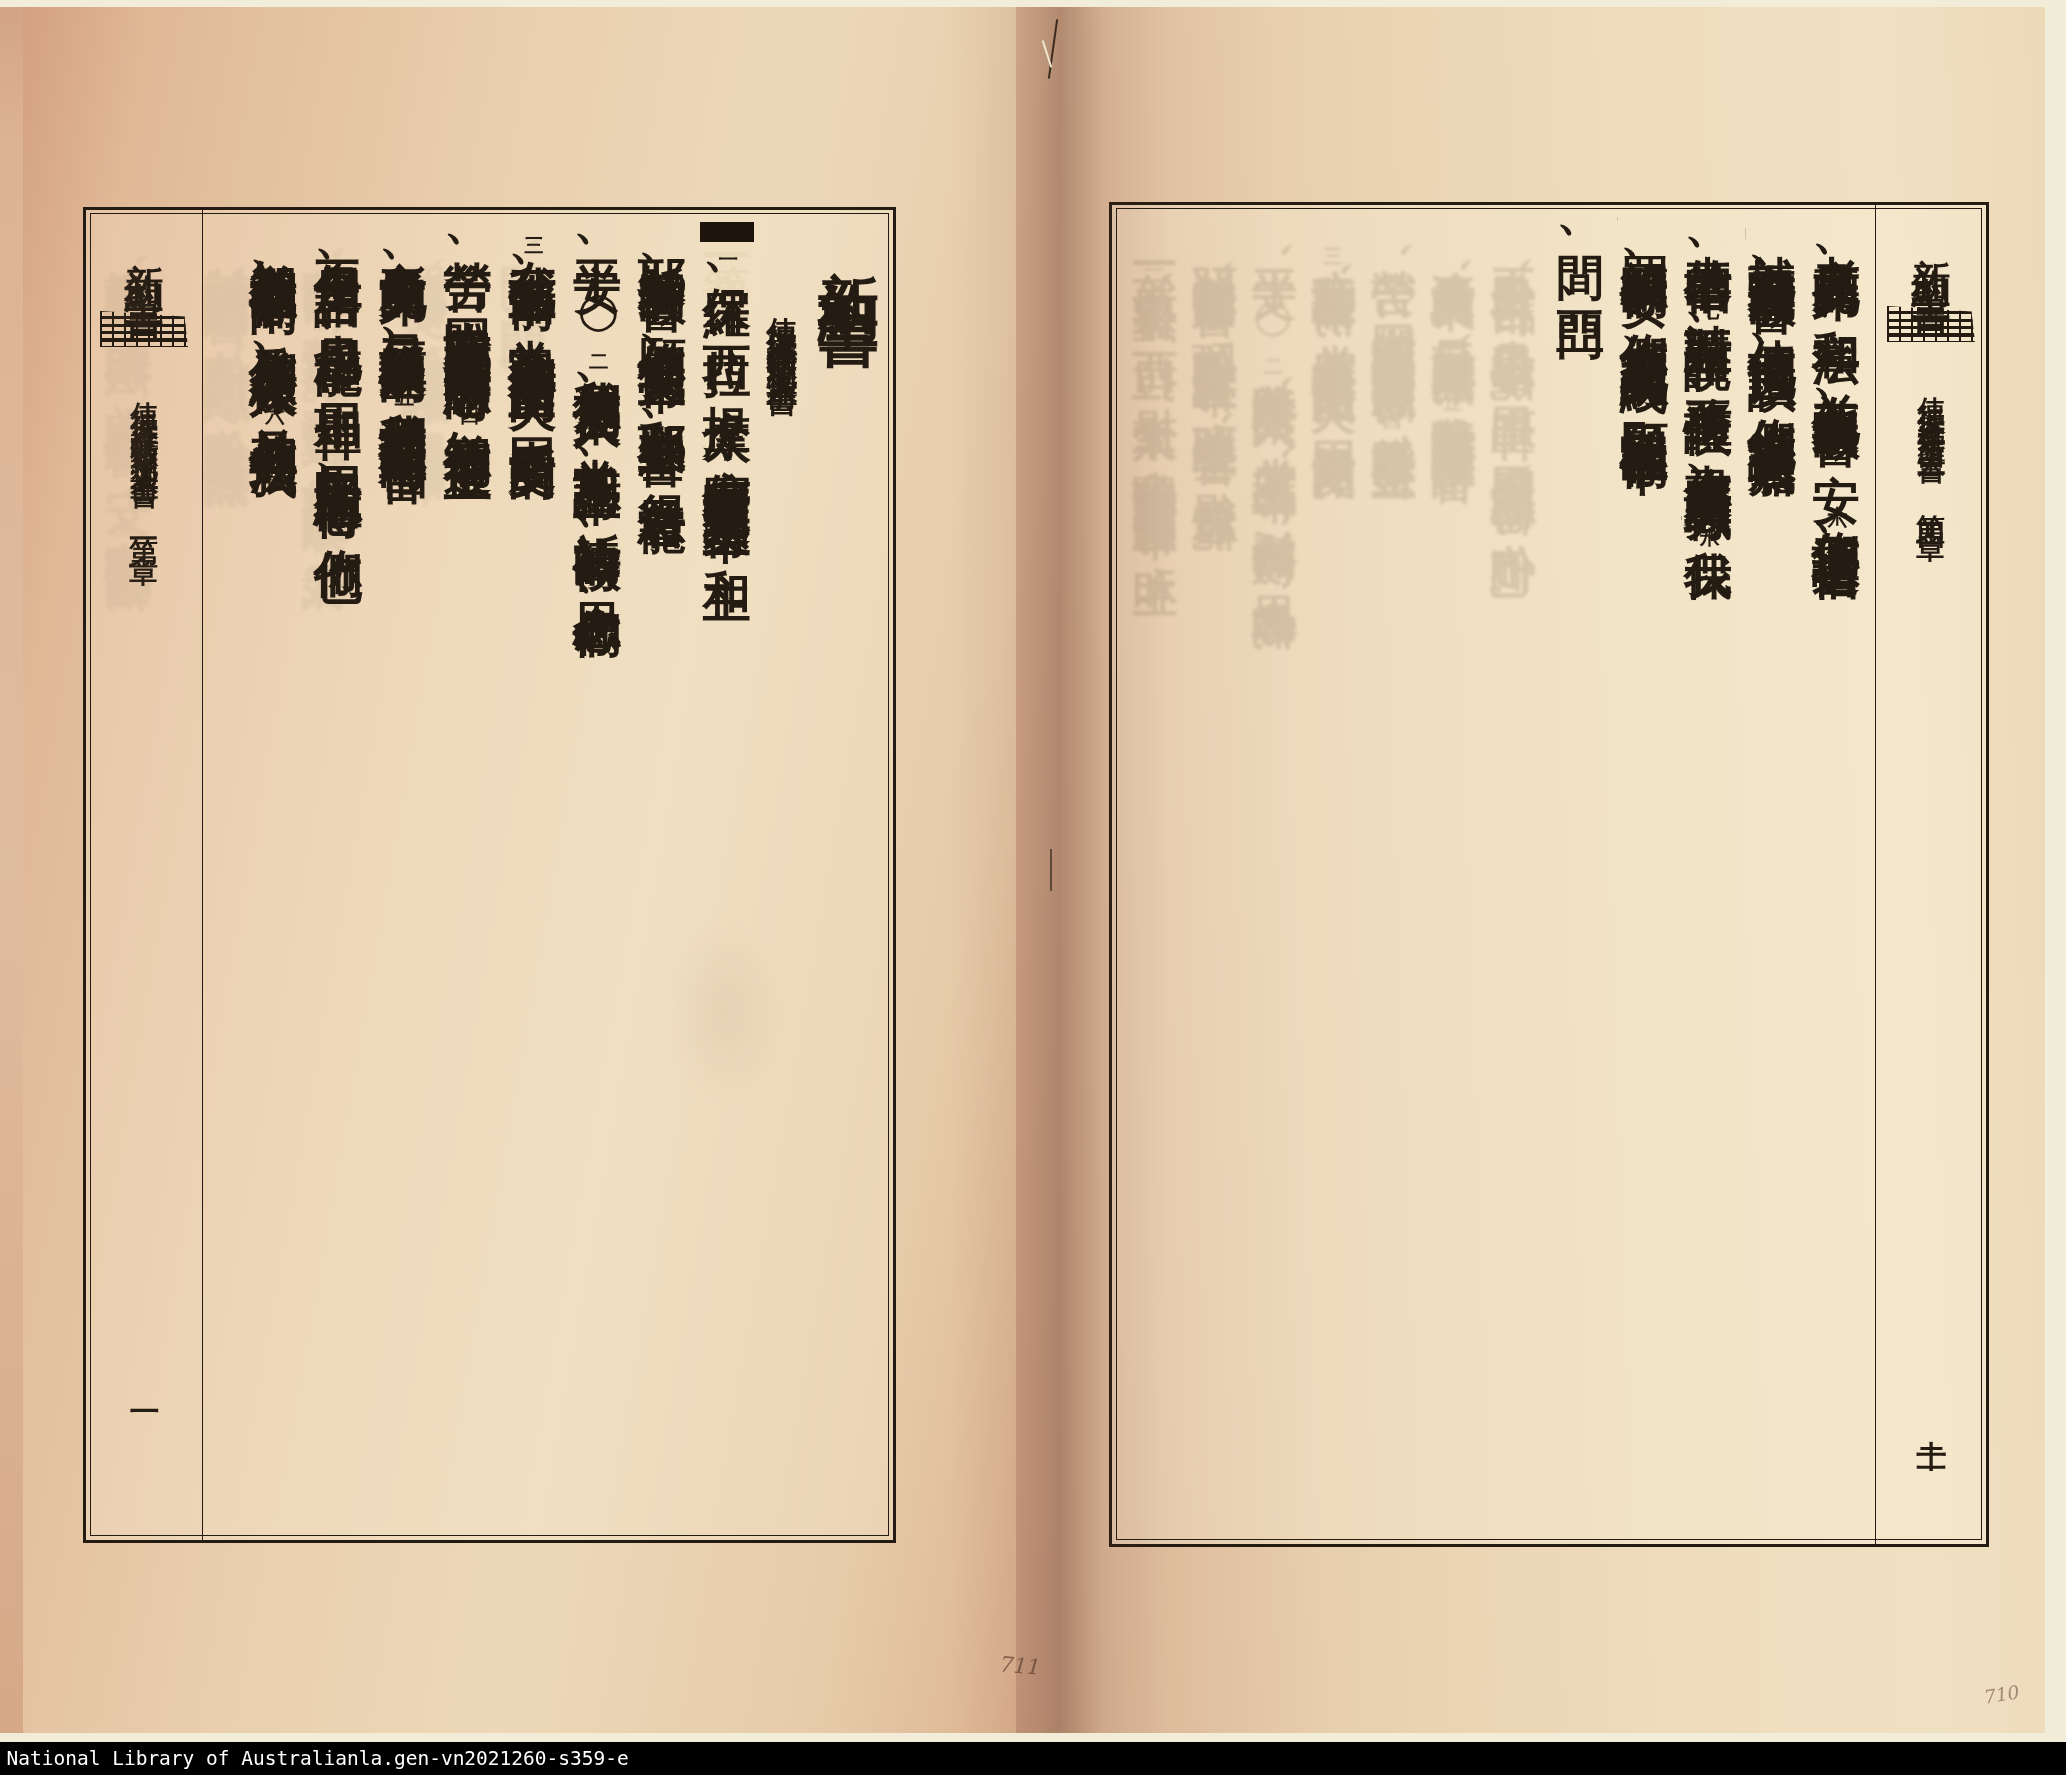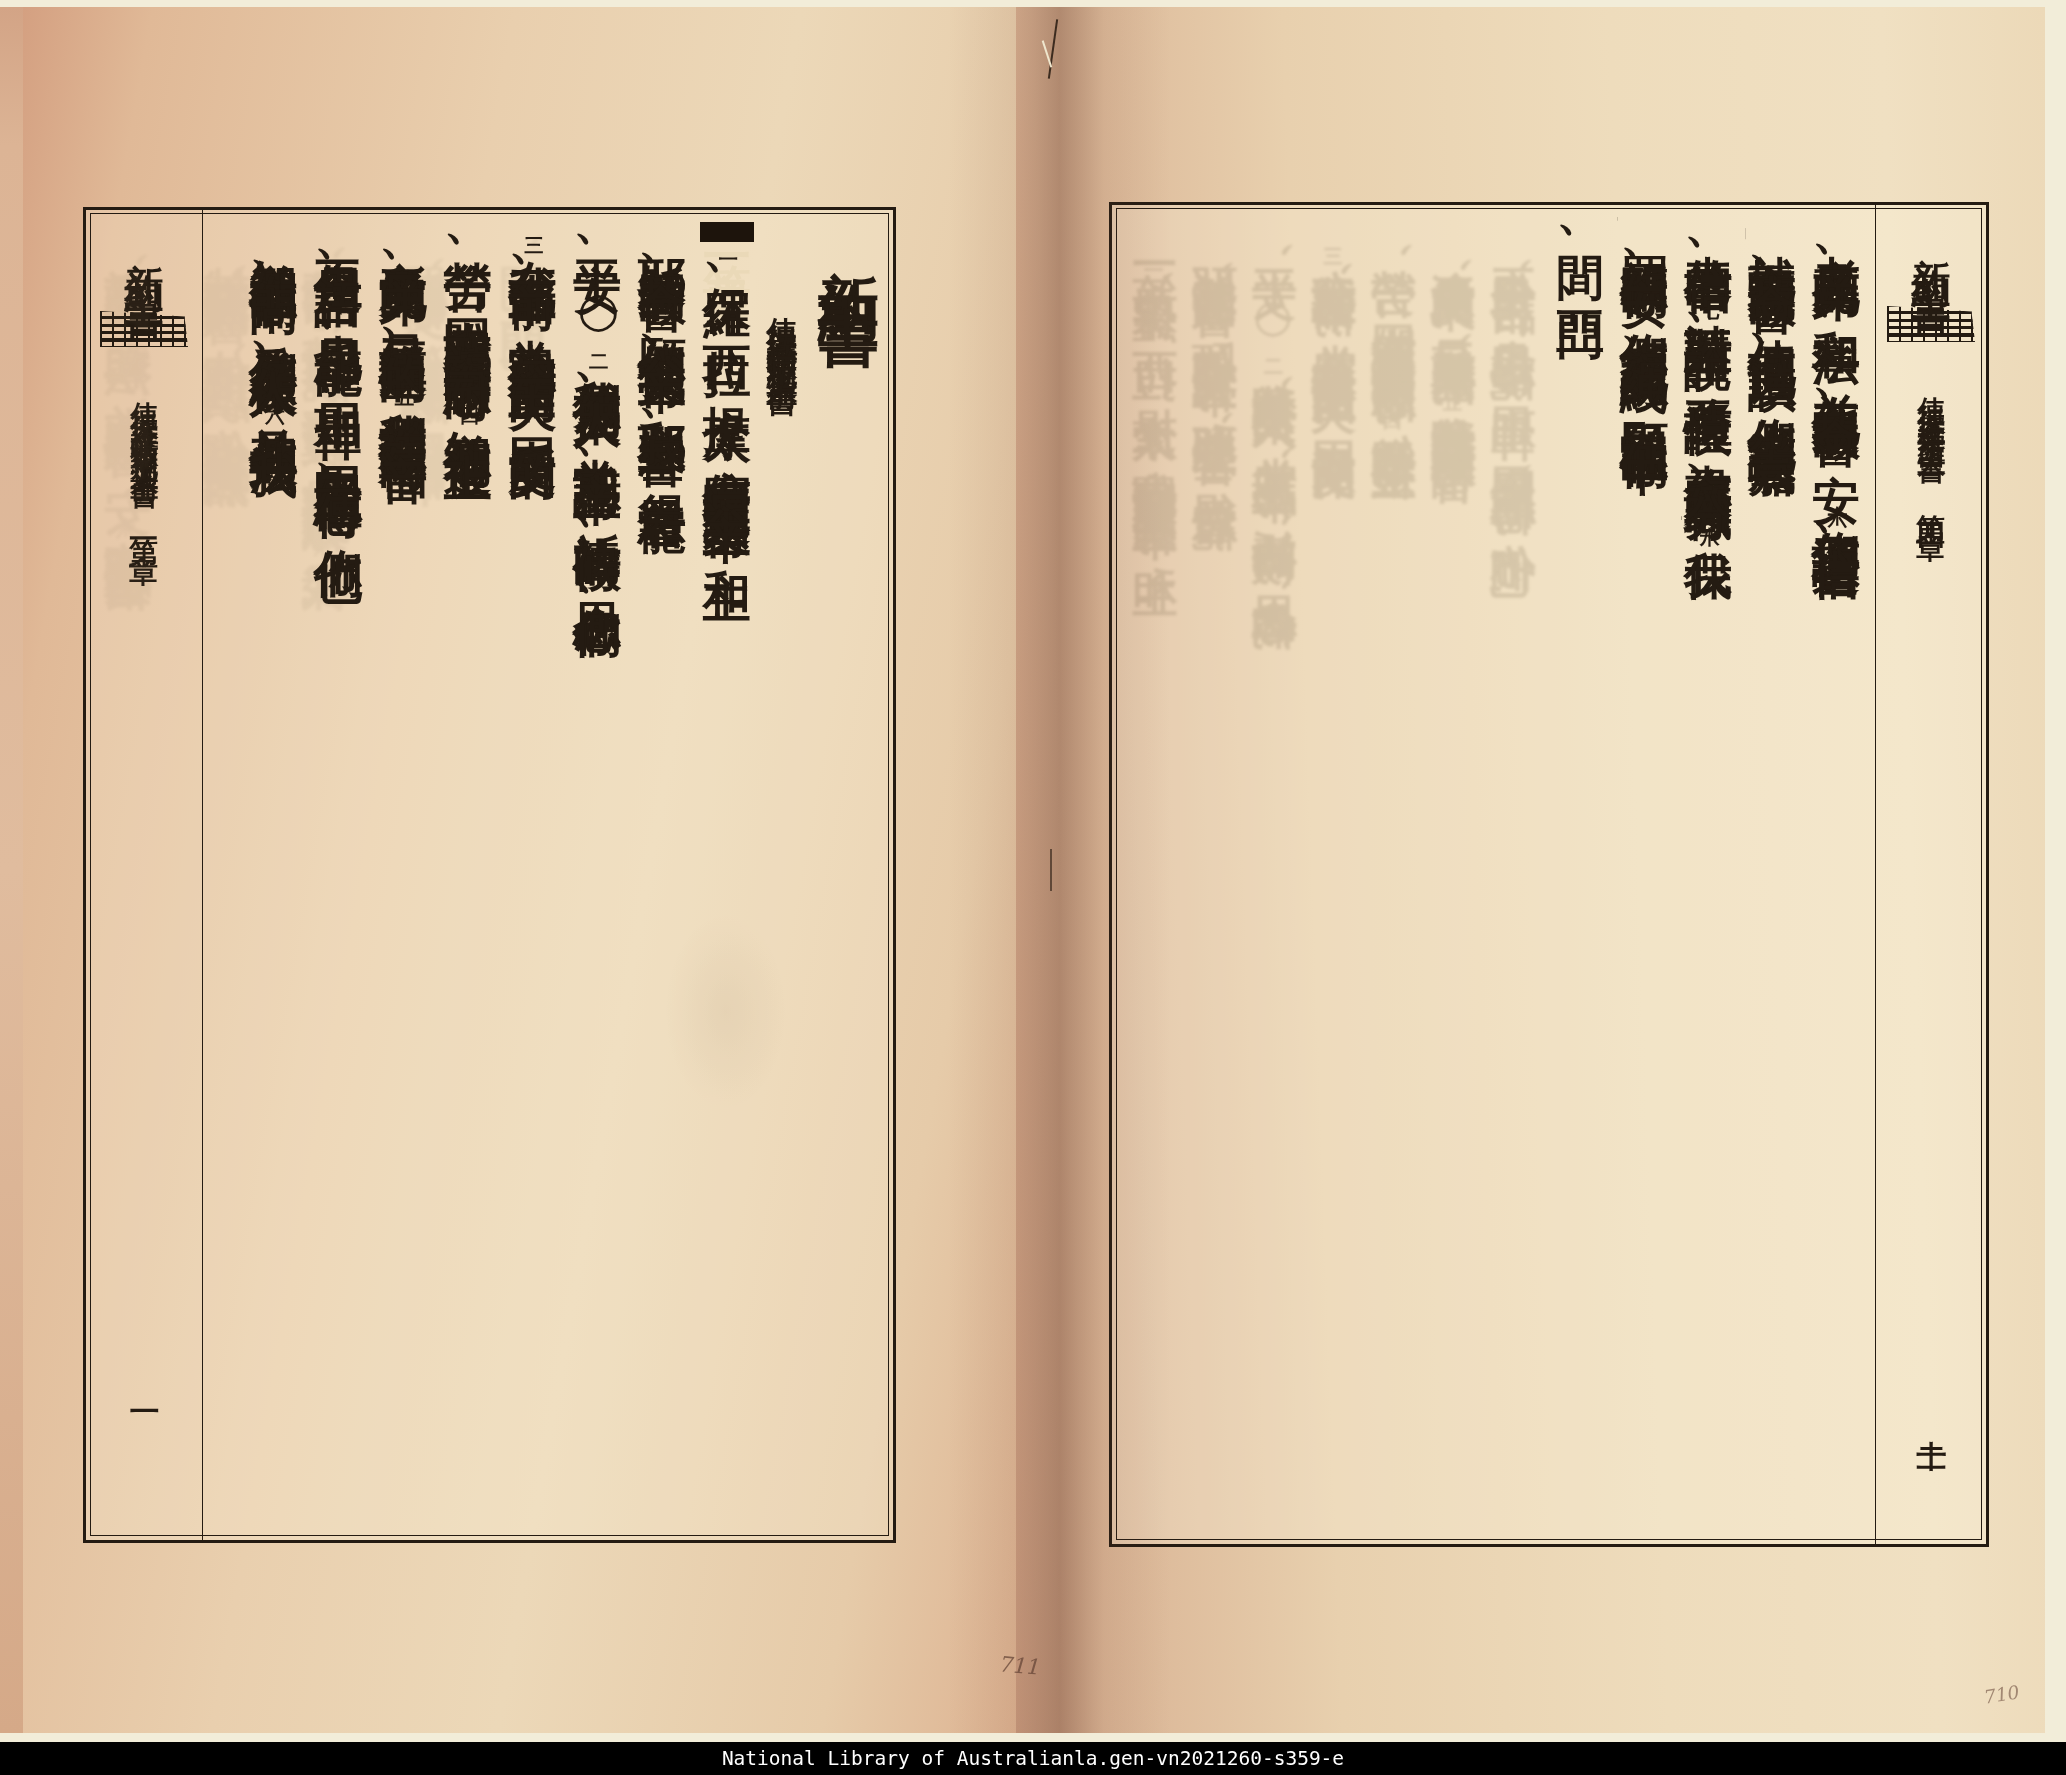--- a/index.html
+++ b/index.html
@@ -89,21 +89,21 @@
     transform:scaleX(-1);opacity:0.08;filter:blur(1.4px);color:#6f5f45;z-index:0;
   }
   .mainarea{z-index:1;}
   
   .pencil{position:absolute;color:rgba(99,66,52,.72);font-style:italic;font-family:"DejaVu Serif",serif;}
   .pencil.p711{left:1000px;top:1653px;font-size:21.4px;transform:rotate(5deg);}
   .pencil.p710{left:1984px;top:1684px;font-size:18.6px;transform:rotate(-9deg);color:rgba(99,66,52,.55);}
   
   .footer{
     position:absolute;left:0;bottom:0;width:2066px;height:33px;background:#000;
-    display:flex;justify-content:center;align-items:center;
+    display:flex;justify-content:flex-start;align-items:center;
     color:#fff;font-size:19.5px;font-family:"DejaVu Sans Mono",monospace;
     padding:0 6.5px;box-sizing:border-box;
   }
   
   .stain{position:absolute;border-radius:50%;pointer-events:none;}
   .s1{left:642px;top:907px;width:121px;height:195px;background:radial-gradient(closest-side,rgba(120,90,60,.10),rgba(0,0,0,0));}
 </style>
 </head>
 <body>
 

